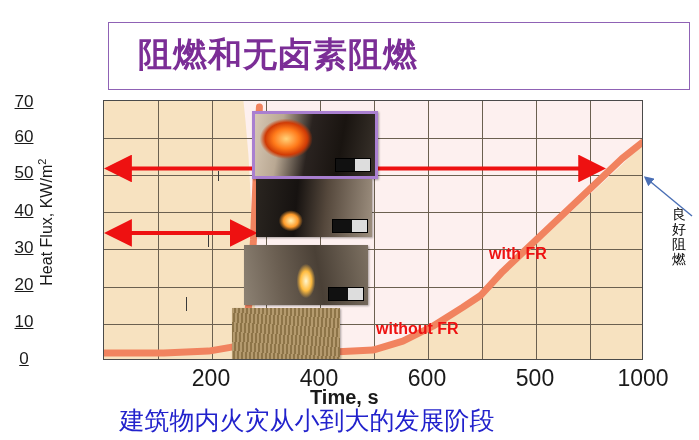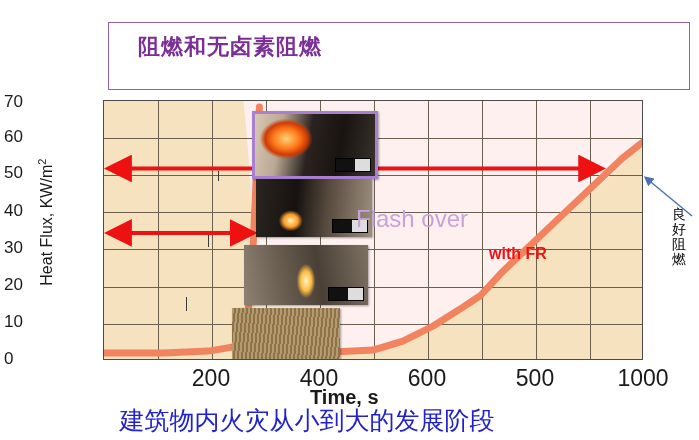--- a/index.html
+++ b/index.html
@@ -15,21 +15,21 @@
     position:absolute;
     left:108px; top:22px;
     width:582px; height:68px;
     border:1px solid #8f62b5;
     background:#ffffff;
     box-sizing:border-box;
   }
   #title-text{
     position:absolute;
     left:138px; top:32px;
-    font-size:22px;
+    font-size:34px;
     font-weight:bold;
     color:#7b2e96;
     letter-spacing:1px;
     white-space:nowrap;
   }
   
   #chart-wrap{
     position:absolute;
     left:0; top:92px;
     width:699px; height:290px;
@@ -50,22 +50,23 @@
   }
   .gl{position:absolute;background:#6b6050;}
   .gl-v{width:1px;top:0;bottom:0;}
   .gl-h{height:1px;left:0;right:0;}
   
   .ytick{
     position:absolute;
     right:655px;
     font-size:17px;
     color:#1a1a1a;
-    text-align:left;
+    text-align:center;
     width:40px;
+    text-decoration:underline;
   }
   .xtick{
     position:absolute;
     font-size:23px;
     color:#1a1a1a;
     text-align:center;
     width:60px;
   }
   #ylabel{
     position:absolute;
@@ -245,22 +246,22 @@
       <span class="photo-inset"></span>
     </div>
     <div class="photo" id="photo-3">
       <span class="photo-inset"></span>
     </div>
     <div class="photo" id="photo-2">
       <span class="photo-inset"></span>
     </div>
     <div class="photo" id="photo-1"></div>
 
-    <div id="flashover">Flash over</div>
     <div id="with-fr">with FR</div>
+    <div id="without-fr">without FR</div>
   </div>
 
   <div class="xtick" style="left:181px;top:273px;">200</div>
   <div class="xtick" style="left:289px;top:273px;">400</div>
   <div class="xtick" style="left:397px;top:273px;">600</div>
   <div class="xtick" style="left:505px;top:273px;">500</div>
   <div class="xtick" style="left:613px;top:273px;">1000</div>
 
   <div id="xlabel">Time, s</div>
 

